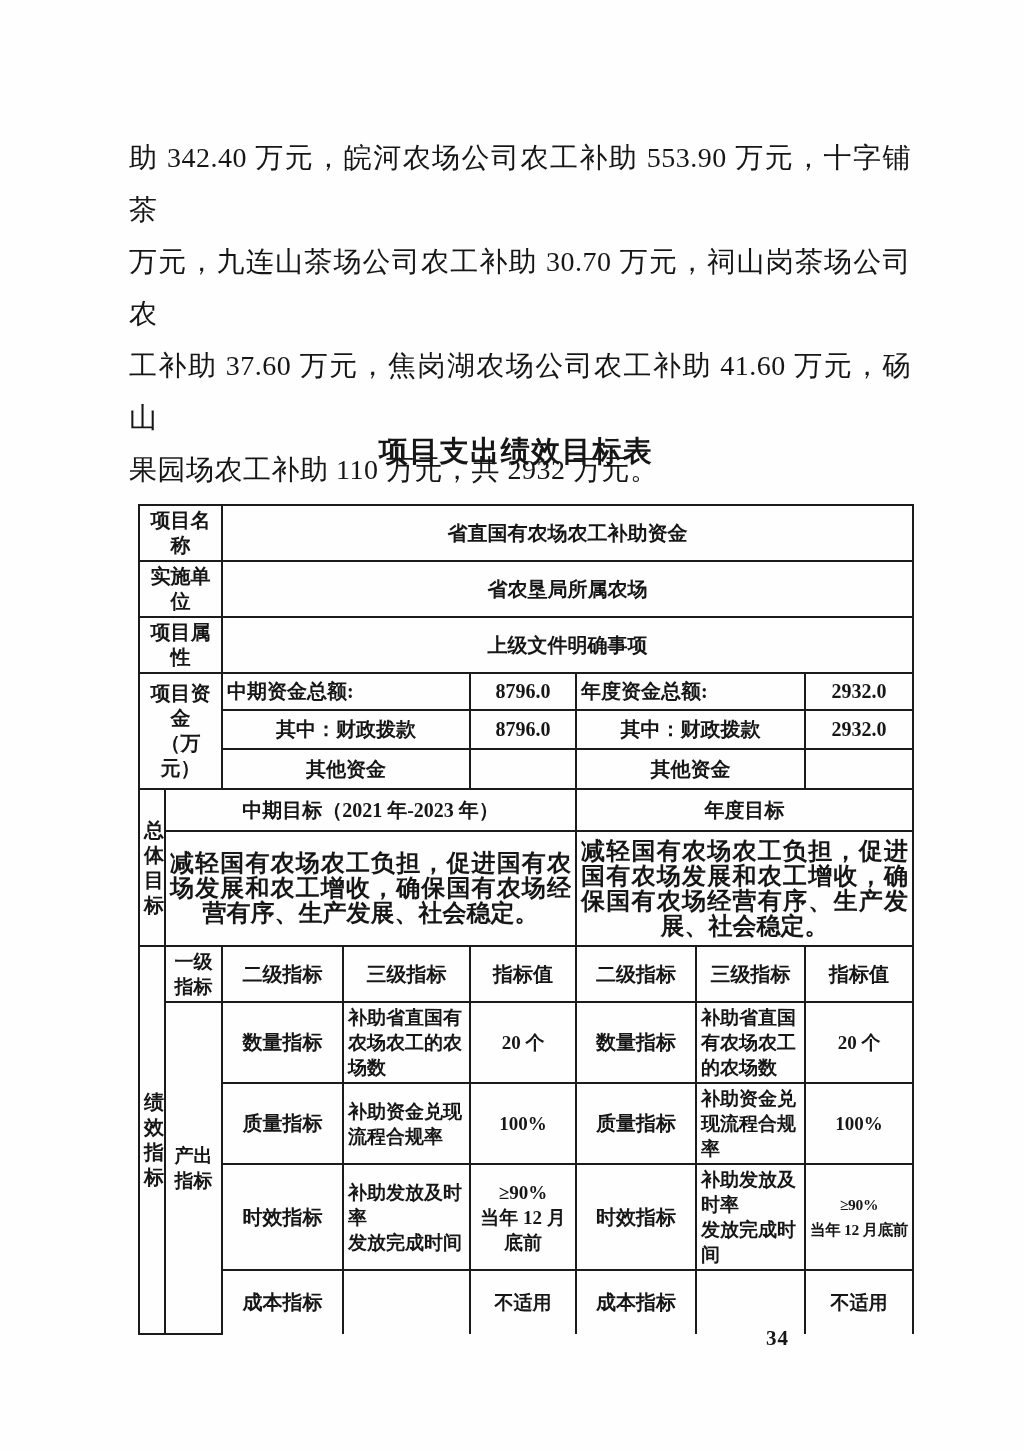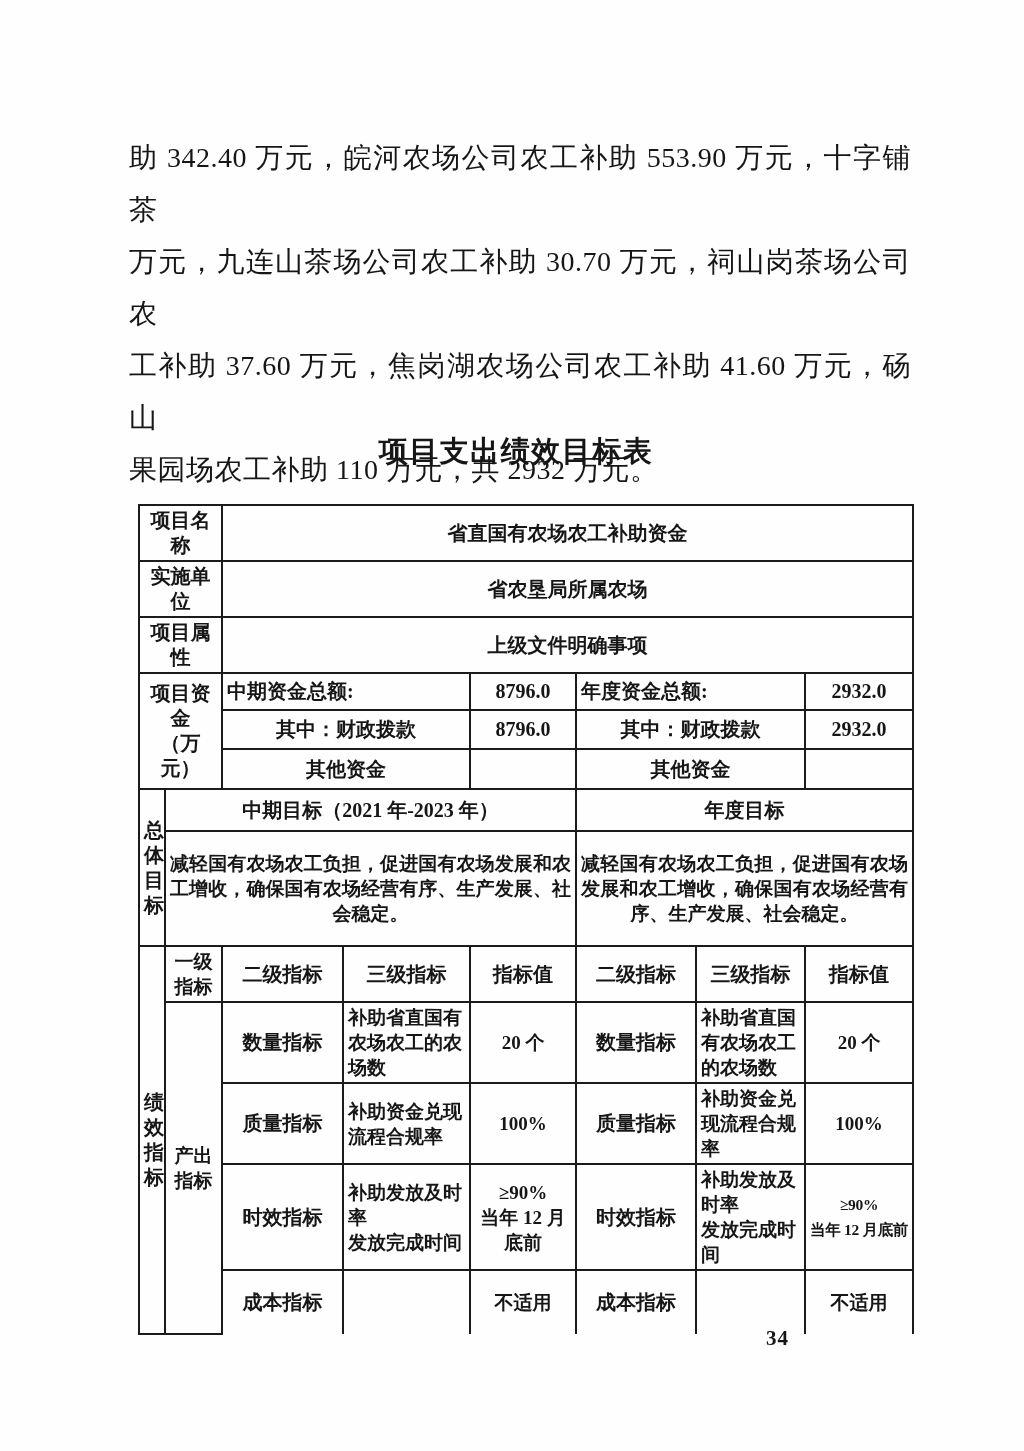--- a/index.html
+++ b/index.html
@@ -55,21 +55,21 @@
   }
   td.c{text-align:center;}
   td.lft{text-align:left;padding-left:5px;}
   td.rgt{text-align:center;padding-right:4px;}
   td.vlabel{
     padding:0;
     word-break:break-all;line-height:27px;
   }
   td.vtop{vertical-align:top;padding-top:3px;}
   td.goaltext{
-    font-size:19px;line-height:27px;
+    font-size:24px;line-height:27px;
     text-align:justify;text-align-last:center;text-justify:inter-character;
     padding:2px 8px;
   }
   td.p19{font-size:19px;line-height:23px;}
   td.l3{text-align:left;padding:2px 3px;font-size:19px;line-height:23px;}
   td.tight{font-size:15.5px;letter-spacing:-.3px;line-height:22px;}
   tr.cut td{border-bottom:none;}
   td.keep-bottom{border-bottom:2px solid #1b1b1b;}
   
   .page-number{

